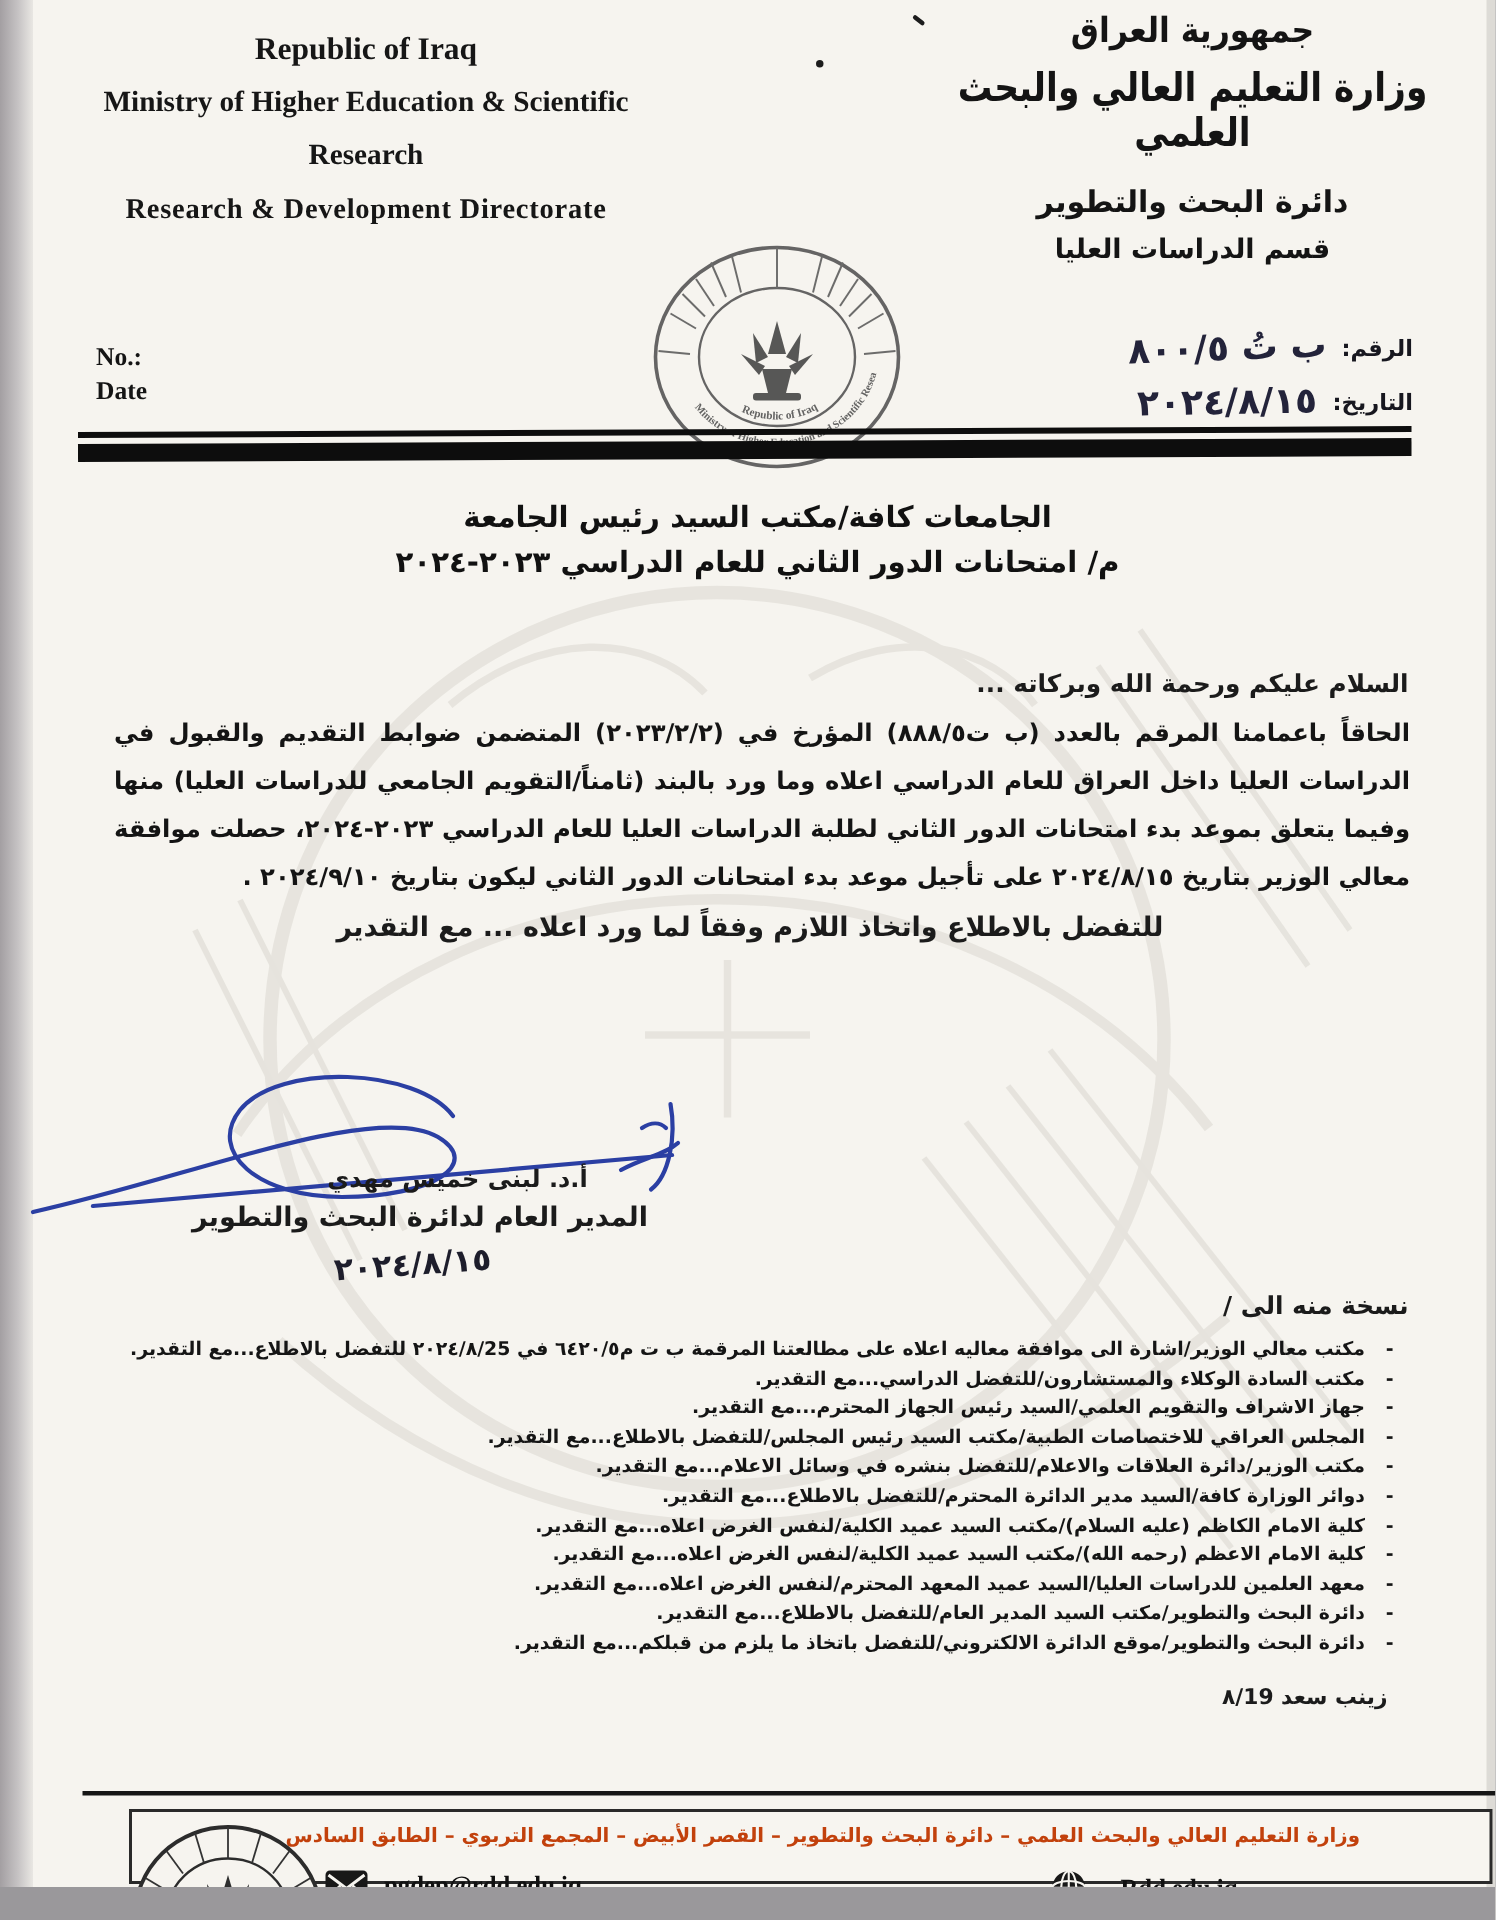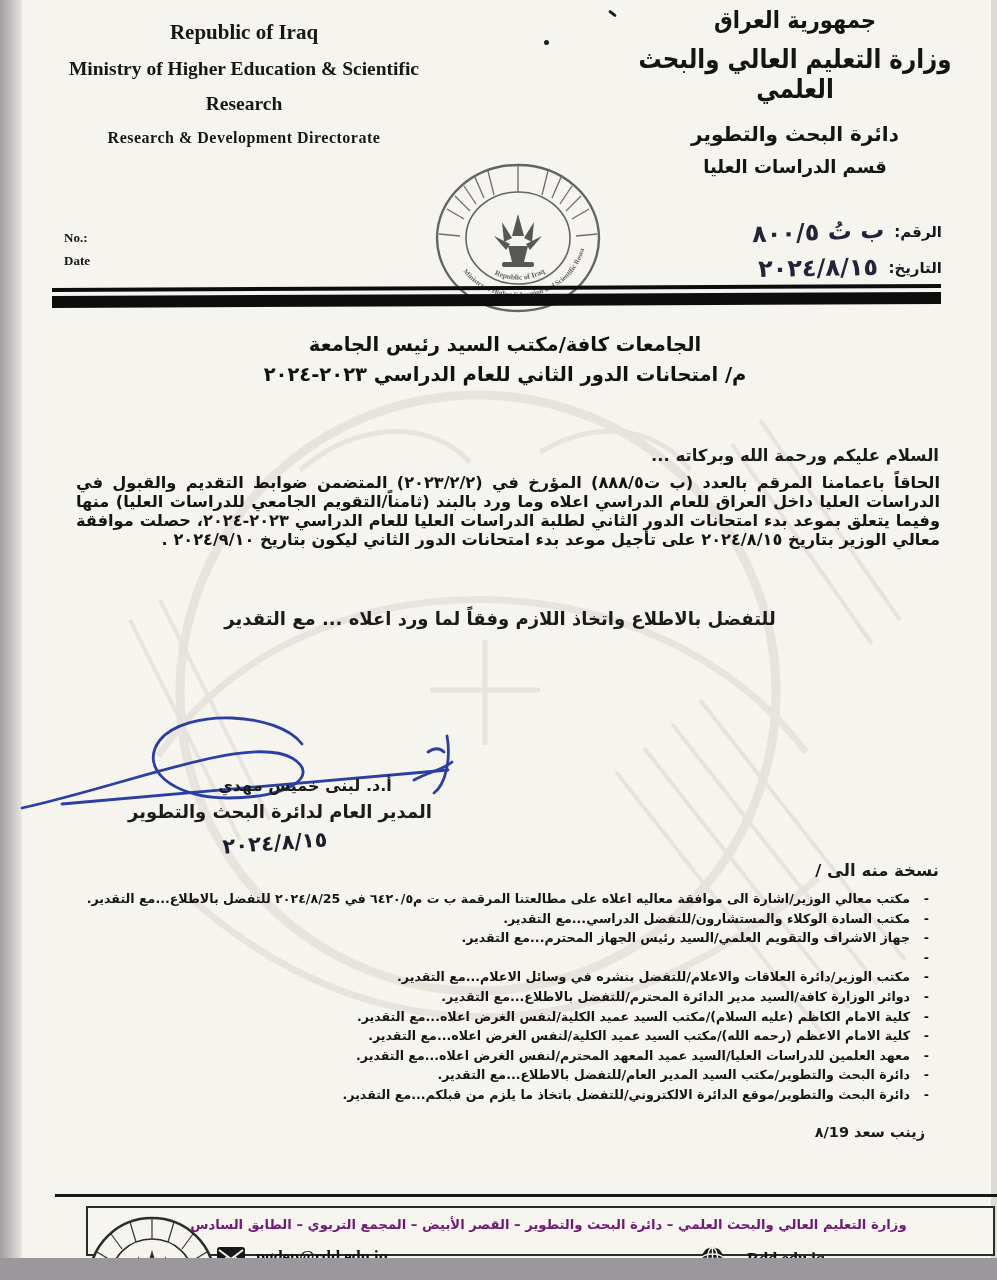--- a/index.html
+++ b/index.html
@@ -9,59 +9,59 @@
         background:linear-gradient(90deg,#a39fa2 0%,#c6c3c4 55%,#e9e7e3 100%);}
   .edge-right{position:absolute;right:0;top:0;width:6px;height:1280px;background:#dddbd6;}
   .abs{position:absolute;}
   .rtl{direction:rtl;unicode-bidi:plaintext;}
   
   .hdr-en{left:38px;top:20px;width:412px;text-align:center;
           font-family:"Liberation Serif",serif;font-weight:bold;color:#161616;}
   .hdr-en .l1{font-size:21px;margin-bottom:13px;}
   .hdr-en .l2{font-size:19.5px;margin-bottom:13px;}
   .hdr-en .l3{font-size:19.5px;margin-bottom:14px;}
-  .hdr-en .l4{font-size:16px;letter-spacing:.5px;}
+  .hdr-en .l4{font-size:19px;letter-spacing:.5px;}
   .no-date{left:64px;top:226px;font-family:"Liberation Serif",serif;font-weight:bold;
-           font-size:13px;line-height:23px;color:#141414;}
+           font-size:17px;line-height:23px;color:#141414;}
   
   .hdr-ar{left:610px;top:8px;width:370px;text-align:center;direction:rtl;font-weight:bold;color:#141414;}
   .hdr-ar .a1{font-size:21px;margin-bottom:16px;transform:scaleY(1.1);}
   .hdr-ar .a2{font-size:23px;margin-bottom:22px;transform:scaleY(1.15);}
   .hdr-ar .a3{font-size:20px;margin-bottom:10px;}
   .hdr-ar .a4{font-size:18px;}
   .numrow{position:absolute;right:55px;display:flex;direction:rtl;align-items:center;gap:10px;font-weight:bold;}
   .numrow .lbl{font-size:15px;color:#17171f;}
   .hand{font-size:24px;letter-spacing:2px;color:#23233a;transform:rotate(-2deg);font-weight:bold;}
   
   .bar{position:absolute;left:52px;right:56px;background:#0d0d0d;transform:rotate(-.25deg);}
   .dot{position:absolute;background:#1c1c1c;border-radius:50%;}
   
   .subject{left:0;top:333px;width:1010px;text-align:center;font-weight:bold;color:#111;}
   .subject .s1{font-size:19.5px;margin-bottom:7px;}
   .subject .s2{font-size:19.5px;}
   .salutation{right:58px;top:446px;font-size:16.5px;font-weight:bold;}
-  .bodytext{left:56px;right:57px;top:473px;font-size:16.2px;font-weight:bold;line-height:19px;
+  .bodytext{left:56px;right:57px;top:473px;font-size:16.2px;font-weight:bold;line-height:32px;
             direction:rtl;text-align:justify;color:#141414;margin-left:20px;}
   .closing{left:0;top:608px;width:1000px;text-align:center;font-size:18px;font-weight:bold;}
   
   .sig-name{left:140px;top:776px;width:330px;text-align:center;font-size:16px;font-weight:bold;direction:rtl;}
   .sig-title{left:95px;top:801px;width:370px;text-align:center;font-size:18px;font-weight:bold;direction:rtl;}
   .sig-date{left:150px;top:831px;width:250px;text-align:center;font-size:21px;font-weight:bold;
             letter-spacing:4px;transform:rotate(-4deg);color:#1d1d2b;}
   
   .dist-head{right:58px;top:861px;font-size:16.5px;font-weight:bold;direction:rtl;}
   .dist{right:68px;left:60px;top:889px;direction:rtl;}
   .dist-row{display:flex;direction:rtl;gap:9px;font-size:12.6px;font-weight:bold;
             line-height:19.6px;color:#151515;}
   .dist-row .dash{width:10px;flex:none;}
   .note{right:72px;top:1124px;font-size:14.5px;font-weight:bold;direction:rtl;letter-spacing:.5px;}
   
   .footer-rule{left:55px;right:0;top:1194px;height:3px;background:#161616;}
   .footer-box{left:86px;right:2px;top:1206px;bottom:2px;border:2px solid #2a2a2a;background:#f7f5f0;}
-  .f-address{margin-top:9px;text-align:center;font-size:13.2px;font-weight:bold;direction:rtl;color:#701a75;padding-left:16px;}
+  .f-address{margin-top:9px;text-align:center;font-size:13.2px;font-weight:bold;direction:rtl;color:#c2410c;padding-left:16px;}
   .f-links{position:absolute;left:0;right:17px;top:36px;height:32px;}
   .f-email{position:absolute;left:128px;top:2px;display:flex;align-items:center;gap:10px;}
   .f-web{position:absolute;left:612px;top:2px;display:flex;align-items:center;gap:22px;}
   .f-link{font-family:"Liberation Serif",serif;font-weight:bold;font-size:16.5px;
           color:#111;text-decoration:underline;}
   svg{display:block;}
 </style>
 </head>
 <body>
 
@@ -193,20 +193,21 @@
       <div class="dist-row">
       <span class="dash">-</span>
       <span class="dist-text">مكتب السادة الوكلاء والمستشارون/للتفضل الدراسي...مع التقدير.</span>
     </div>
       <div class="dist-row">
       <span class="dash">-</span>
       <span class="dist-text">جهاز الاشراف والتقويم العلمي/السيد رئيس الجهاز المحترم...مع التقدير.</span>
     </div>
       <div class="dist-row">
       <span class="dash">-</span>
+      <span class="dist-text">المجلس العراقي للاختصاصات الطبية/مكتب السيد رئيس المجلس/للتفضل بالاطلاع...مع التقدير.</span>
     </div>
       <div class="dist-row">
       <span class="dash">-</span>
       <span class="dist-text">مكتب الوزير/دائرة العلاقات والاعلام/للتفضل بنشره في وسائل الاعلام...مع التقدير.</span>
     </div>
       <div class="dist-row">
       <span class="dash">-</span>
       <span class="dist-text">دوائر الوزارة كافة/السيد مدير الدائرة المحترم/للتفضل بالاطلاع...مع التقدير.</span>
     </div>
       <div class="dist-row">

